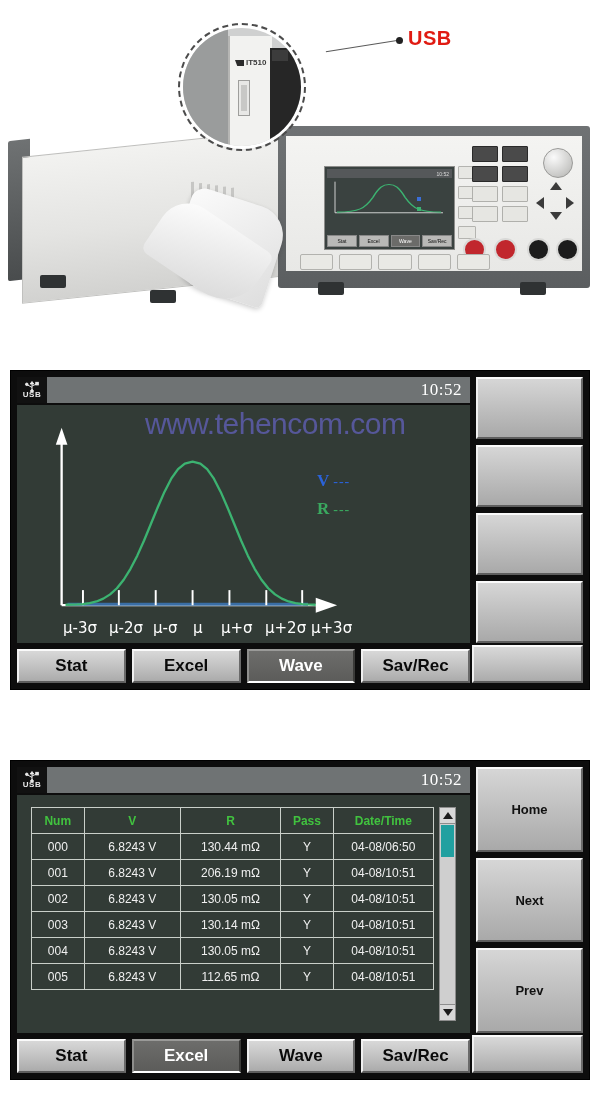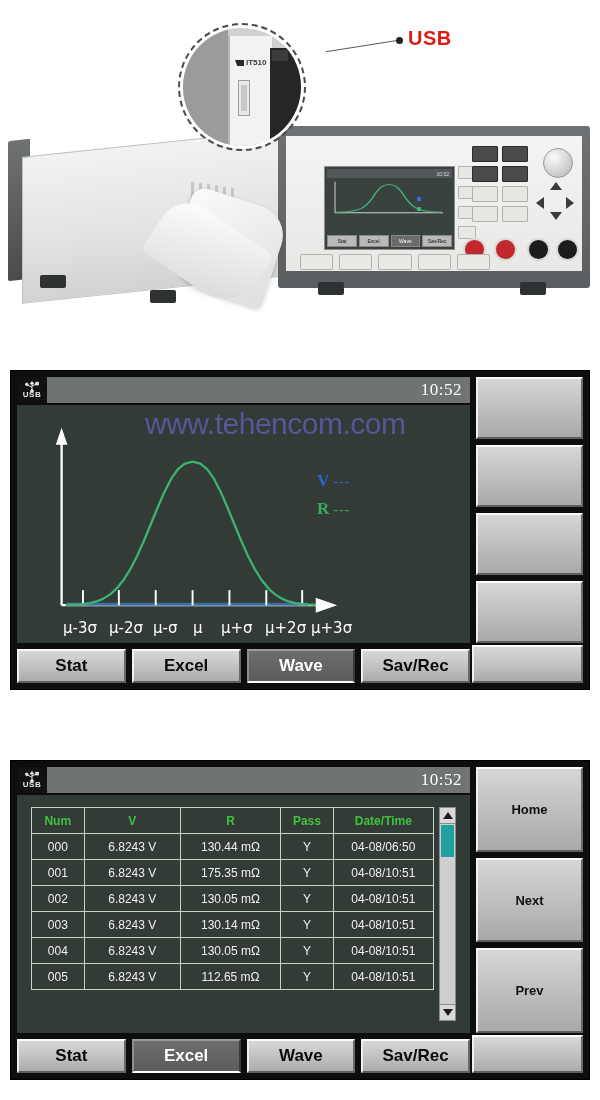--- a/index.html
+++ b/index.html
@@ -462,21 +462,21 @@
                 <tr>
                   <td>000</td>
                   <td>6.8243 V</td>
                   <td>130.44 mΩ</td>
                   <td>Y</td>
                   <td>04-08/06:50</td>
                 </tr>
                 <tr>
                   <td>001</td>
                   <td>6.8243 V</td>
-                  <td>175.35 mΩ</td>
+                  <td>206.19 mΩ</td>
                   <td>Y</td>
                   <td>04-08/10:51</td>
                 </tr>
                 <tr>
                   <td>002</td>
                   <td>6.8243 V</td>
                   <td>130.05 mΩ</td>
                   <td>Y</td>
                   <td>04-08/10:51</td>
                 </tr>

